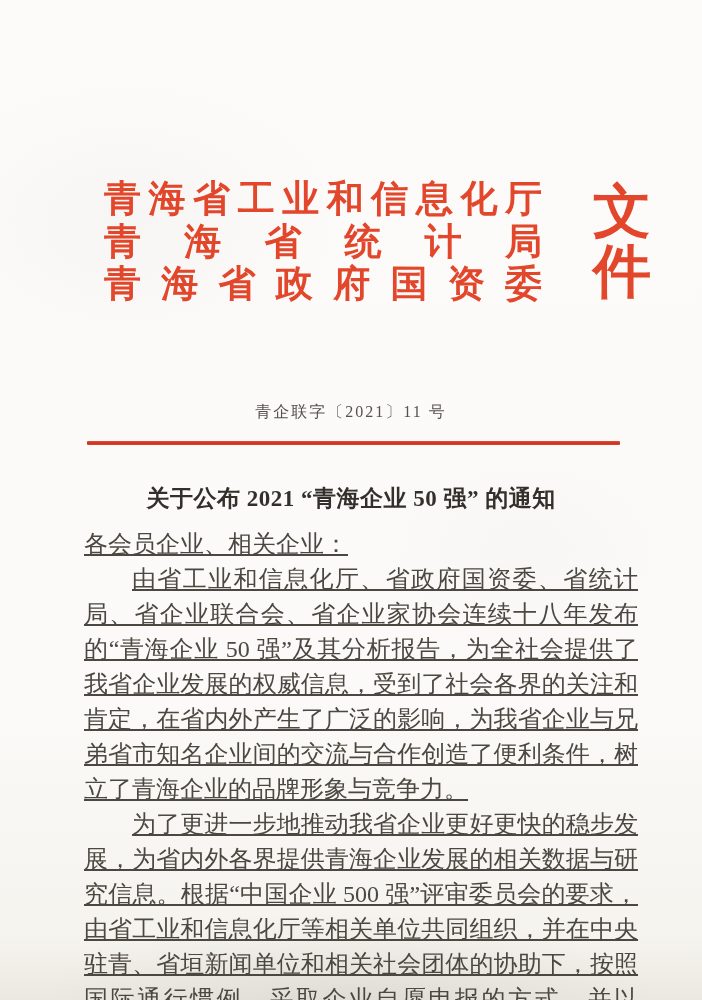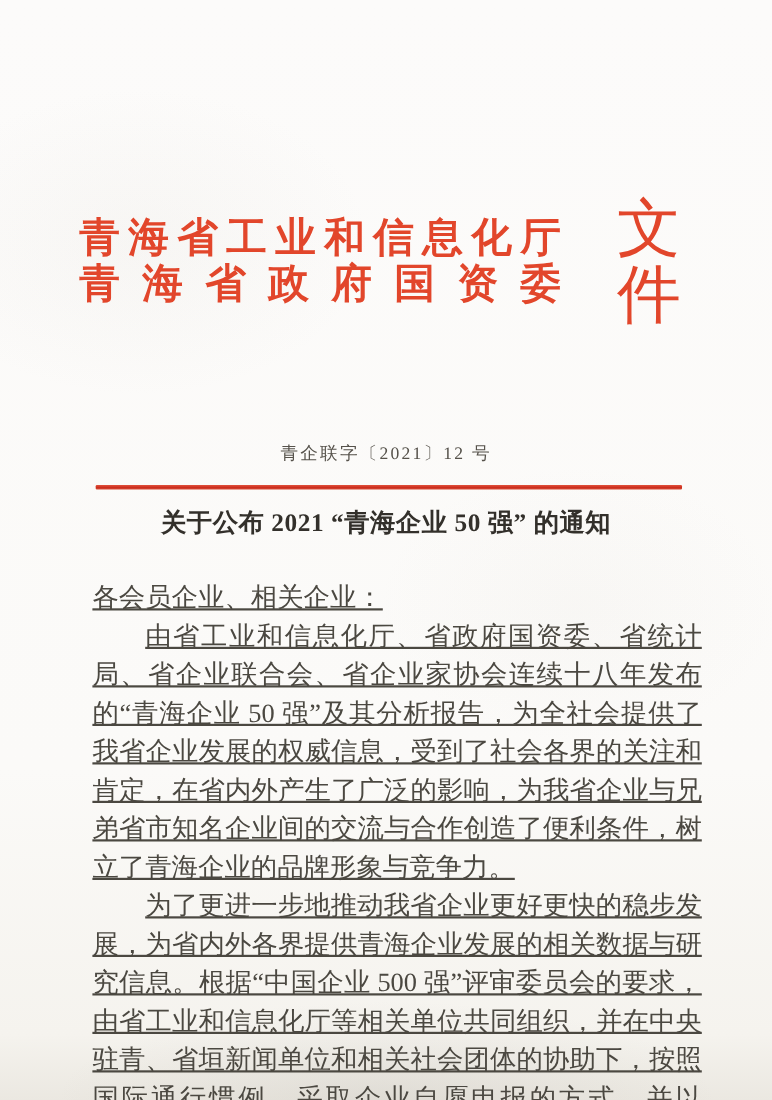--- a/index.html
+++ b/index.html
@@ -16,21 +16,21 @@
     height: 1000px;
     background:
       radial-gradient(ellipse 300px 200px at 18% 22%, rgba(205,200,190,0.10), transparent 70%),
       radial-gradient(ellipse 260px 180px at 75% 55%, rgba(210,205,195,0.08), transparent 70%),
       radial-gradient(ellipse 400px 120px at 50% 100%, rgba(150,145,135,0.14), transparent 75%),
       linear-gradient(to bottom, #fcfbfa 0%, #fbfaf8 70%, #f5f3ee 94%, #ebe8e1 100%);
   }
   
   .letterhead {
     position: absolute;
-    left: 72px;
+    left: 104px;
     top: 178px;
     width: 548px;
     display: flex;
     align-items: center;
   }
   .agencies {
     width: 438px;
     flex: 0 0 438px;
   }
   .agency-line {
@@ -41,21 +41,21 @@
     height: 42.5px;
     text-align: justify;
     text-align-last: justify;
     text-justify: inter-character;
     letter-spacing: 0;
     white-space: nowrap;
   }
   .doc-type {
     flex: 1;
     font-size: 58px;
-    font-weight: normal;
+    font-weight: bold;
     color: #e2462b;
     text-align: right;
     line-height: 60px;
     letter-spacing: 1px;
   }
   
   .doc-number {
     position: absolute;
     left: 0;
     top: 402px;
@@ -72,21 +72,21 @@
     top: 441px;
     width: 533px;
     height: 4px;
     background: linear-gradient(to bottom, #e0503a, #cc2f1f 55%, #d84a35);
     border-radius: 1px;
   }
   
   .doc-title {
     position: absolute;
     left: 0;
-    top: 460px;
+    top: 483px;
     width: 702px;
     margin: 0;
     text-align: center;
     font-size: 23px;
     font-weight: 700;
     color: #33302b;
     letter-spacing: 0.5px;
   }
   
   .doc-body {
@@ -104,26 +104,27 @@
   .para { text-indent: 2em; }
 </style>
 </head>
 <body>
 
 <div class="page">
 
   <div class="letterhead">
     <div class="agencies">
       <div class="agency-line">青海省工业和信息化厅</div>
+      <div class="agency-line">青海省统计局</div>
       <div class="agency-line">青海省政府国资委</div>
     </div>
     <div class="doc-type">文件</div>
   </div>
 
-  <div class="doc-number">青企联字〔2021〕12 号</div>
+  <div class="doc-number">青企联字〔2021〕11 号</div>
 
   <div class="red-rule"></div>
 
   <h1 class="doc-title">关于公布 2021 “青海企业 50 强” 的通知</h1>
 
   <div class="doc-body">
     <p class="salutation">各会员企业、相关企业：</p>
     <p class="para">由省工业和信息化厅、省政府国资委、省统计局、省企业联合会、省企业家协会连续十八年发布的“青海企业 50 强”及其分析报告，为全社会提供了我省企业发展的权威信息，受到了社会各界的关注和肯定，在省内外产生了广泛的影响，为我省企业与兄弟省市知名企业间的交流与合作创造了便利条件，树立了青海企业的品牌形象与竞争力。</p>
     <p class="para">为了更进一步地推动我省企业更好更快的稳步发展，为省内外各界提供青海企业发展的相关数据与研究信息。根据“中国企业 500 强”评审委员会的要求，由省工业和信息化厅等相关单位共同组织，并在中央驻青、省垣新闻单位和相关社会团体的协助下，按照国际通行惯例，采取企业自愿申报的方式，并以 2028 年企业销售收入（或主营业务收入）为标准，排出了“2021 年青海企业 50 强”名单。并经省内相关专家委员会审定，现将“2021 年青海企业 50 强”名单予以</p>
   </div>

